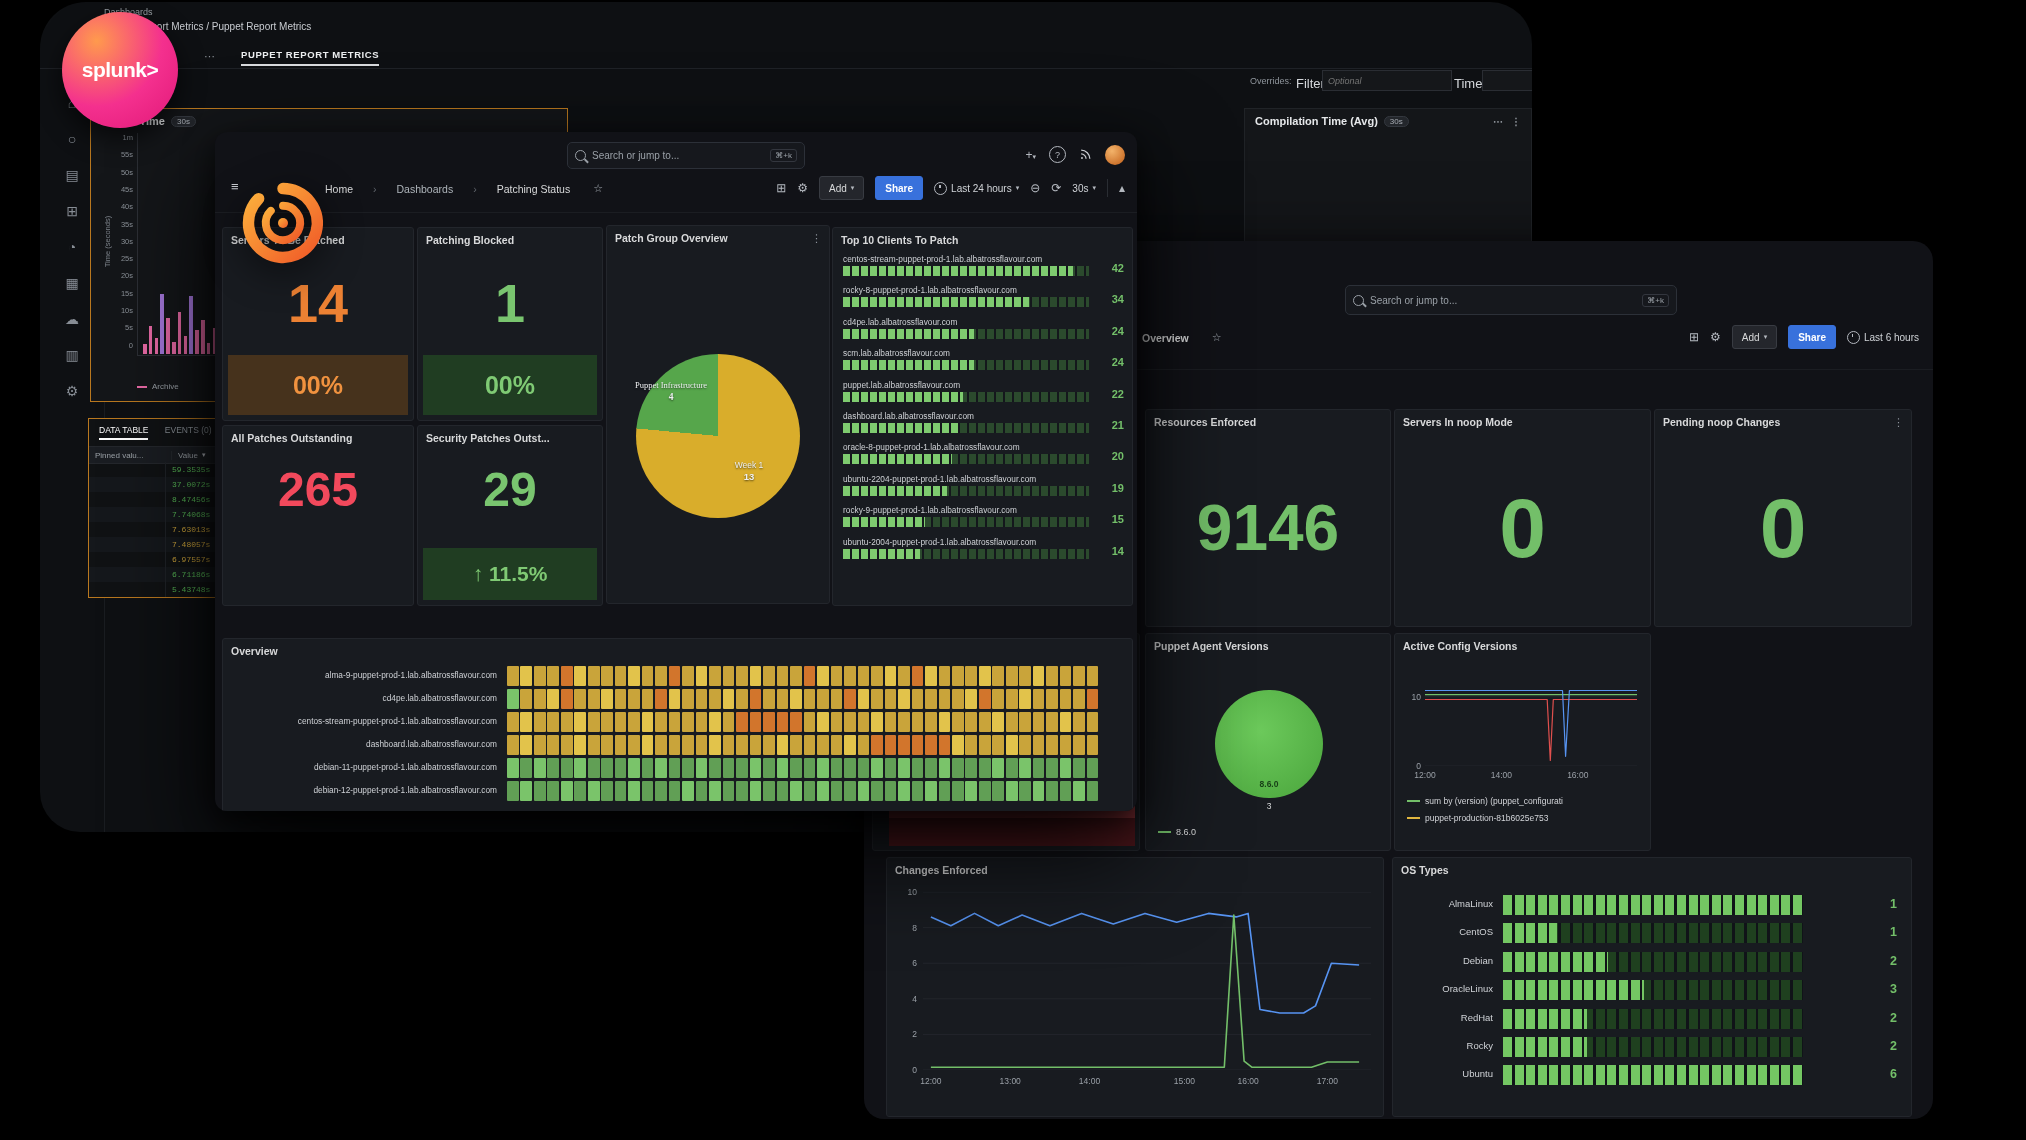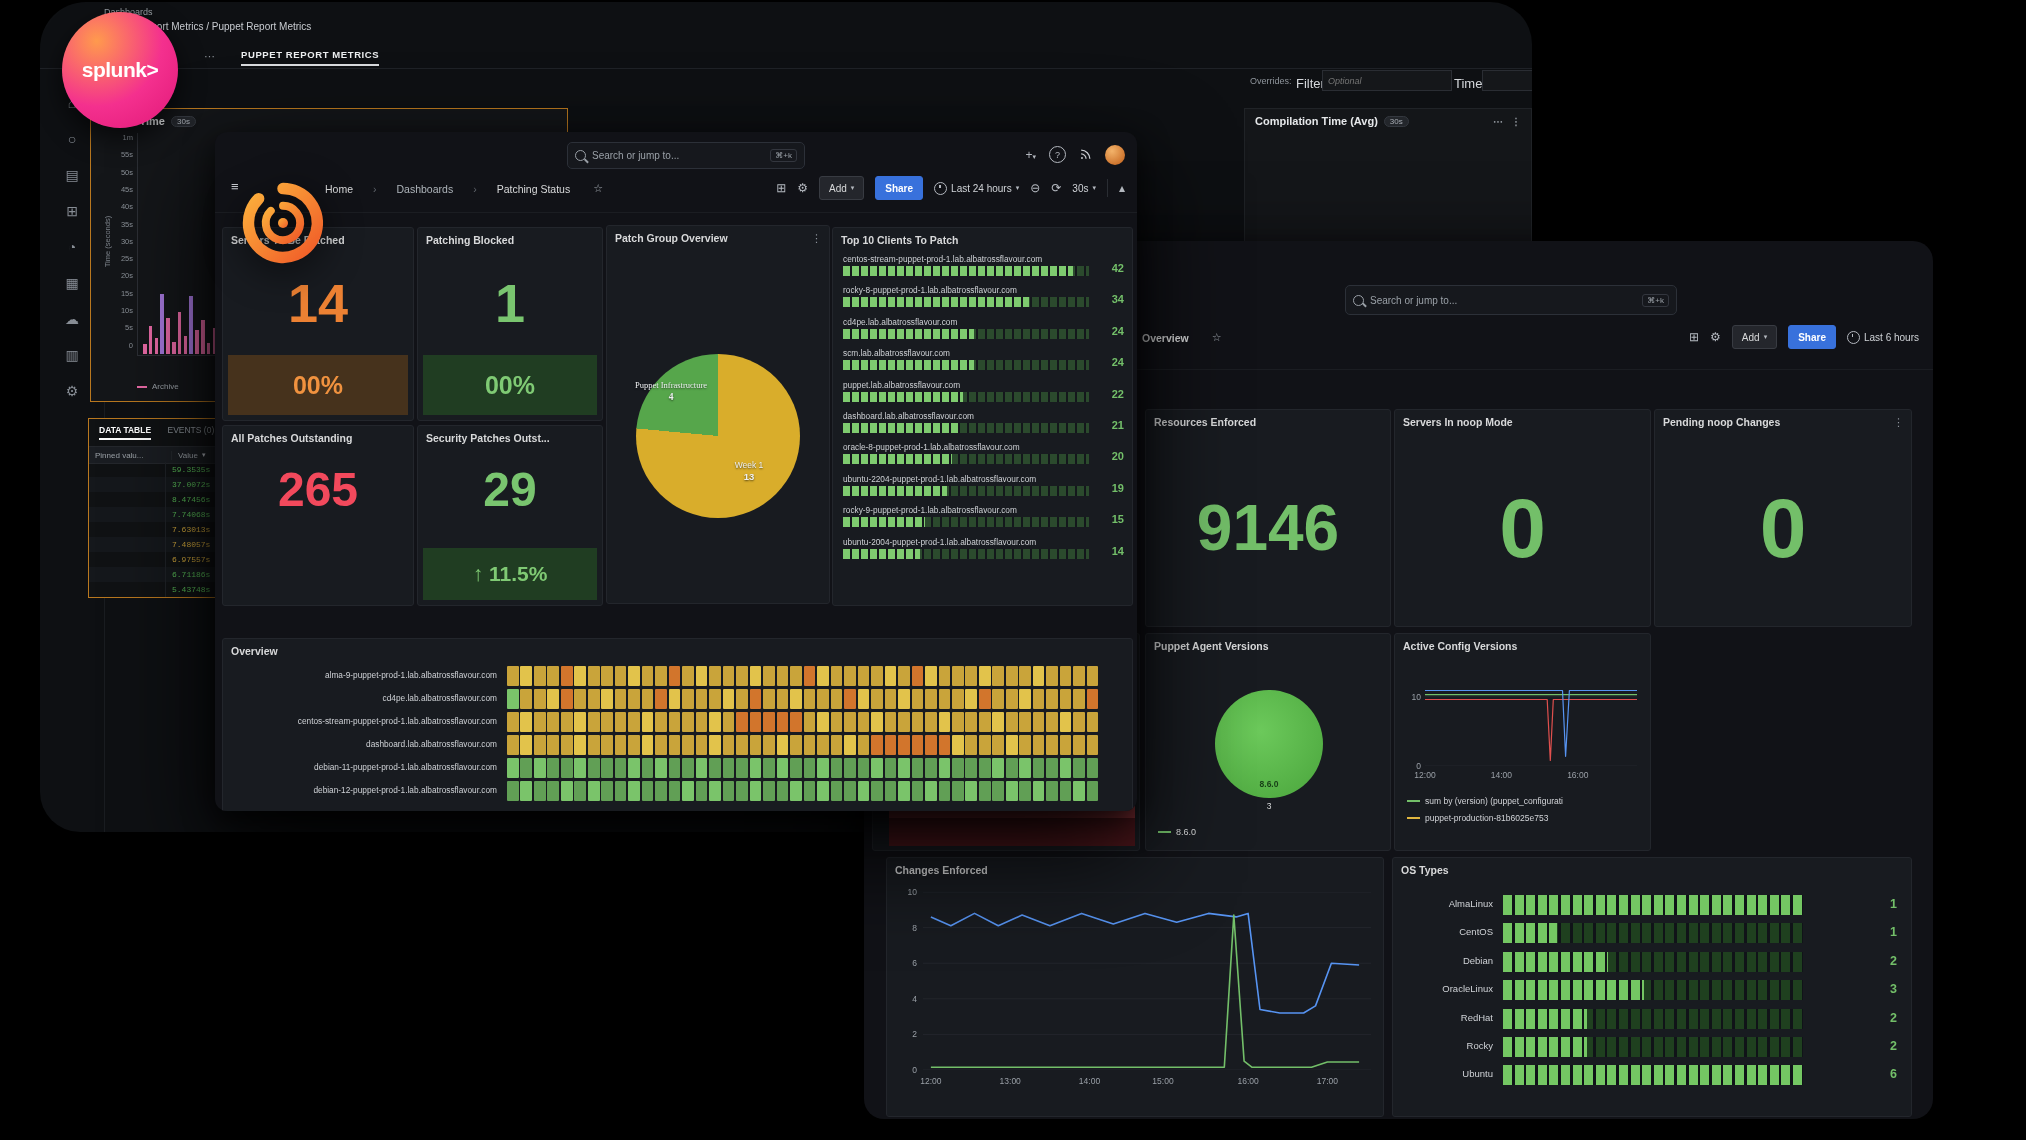--- a/index.html
+++ b/index.html
@@ -35,21 +35,21 @@
   .sp-ylab{position:absolute;left:-34px;top:128px;width:100px;text-align:center;transform:rotate(-90deg);
            font-size:7.5px;color:#7c828a;}
   .sp-axis{position:absolute;left:46px;top:24px;width:418px;height:222px;
            border-left:1px solid #2c2f35;border-bottom:1px solid #2c2f35;}
   #sp-bars{position:absolute;left:52px;top:146px;width:130px;height:100px;}
   .sp-bar{position:absolute;bottom:1px;width:3.5px;}
   .sp-legend{position:absolute;left:46px;bottom:10px;font-size:8px;color:#9aa0a6;display:flex;align-items:center;gap:5px;}
   .sp-dash{width:10px;height:2px;background:#e86aa6;}
   #sp-results{left:48px;top:416px;width:478px;height:178px;border:1px solid #b9781f;background:#101214;position:absolute;}
   .sp-tabs{padding:6px 10px;font-size:8.5px;}
-  #sp-tab-data{color:#fff;font-weight:700;border-bottom:2px solid #fff;padding-bottom:3px;}
+  #sp-tab-data{color:#fff;font-weight:400;border-bottom:2px solid #fff;padding-bottom:3px;}
   #sp-tab-events{color:#8a9097;margin-left:14px;}
   .sp-th{position:absolute;top:27px;left:0;right:0;height:16px;background:#1a1d22;border-top:1px solid #24272c;
          border-bottom:1px solid #24272c;font-size:8px;color:#9aa0a6;display:flex;align-items:center;}
   .sp-th .c1{width:76px;padding-left:6px;border-right:1px solid #24272c;}
   .sp-th .c2{padding-left:6px;}
   #sp-rows{position:absolute;top:43px;left:0;right:0;}
   .sp-row{height:15px;display:flex;align-items:center;}
   .sp-row.alt{background:#15181c;}
   .sp-c1{width:76px;height:100%;border-right:1px solid #1f2227;}
   .sp-c2{padding-left:6px;font-family:"Liberation Mono",monospace;font-size:8px;}
@@ -425,21 +425,21 @@
           <line x1="0" x2="448" y1="71.2" y2="71.2" stroke="#23262c" stroke-width="1"></line>
           <line x1="0" x2="448" y1="35.6" y2="35.6" stroke="#23262c" stroke-width="1"></line>
           <line x1="0" x2="448" y1="0.0" y2="0.0" stroke="#23262c" stroke-width="1"></line>
           <polyline points="7.9,24.9 27.8,33.8 51.5,21.4 75.3,33.8 99.1,23.1 126.9,33.8 158.6,21.4 190.3,32.0 222.0,21.4 253.7,30.3 285.5,21.4 313.2,24.9 325.1,21.4 337.0,117.5 356.8,121.0 380.6,121.0 392.5,113.9 408.4,71.2 436.1,73.0" fill="none" stroke="#5794f2" stroke-width="1.6" stroke-linejoin="round"></polyline>
           <polyline points="7.9,175.3 301.3,175.3 310.8,23.1 321.1,169.1 329.1,175.3 388.5,175.3 404.4,170.0 436.1,170.0" fill="none" stroke="#73bf69" stroke-width="1.6" stroke-linejoin="round"></polyline>
         </svg>
       <div id="changes-xticks">
           <div class="xtick" style="left: 26.9292px;">12:00</div>
           <div class="xtick" style="left: 106.221px;">13:00</div>
           <div class="xtick" style="left: 185.513px;">14:00</div>
-          <div class="xtick" style="left: 259px;">15:00</div>
+          <div class="xtick" style="left: 274px; text-align: right;">15:00</div>
           <div class="xtick" style="left: 344.097px;">16:00</div>
           <div class="xtick" style="left: 423.389px;">17:00</div>
         </div>
     </div>
 
     <div class="gpanel" id="ov-os">
       <div class="ptitle">OS Types</div>
       <div id="os-rows">
           <div class="osrow">
             <div class="oslabel">AlmaLinux</div>

